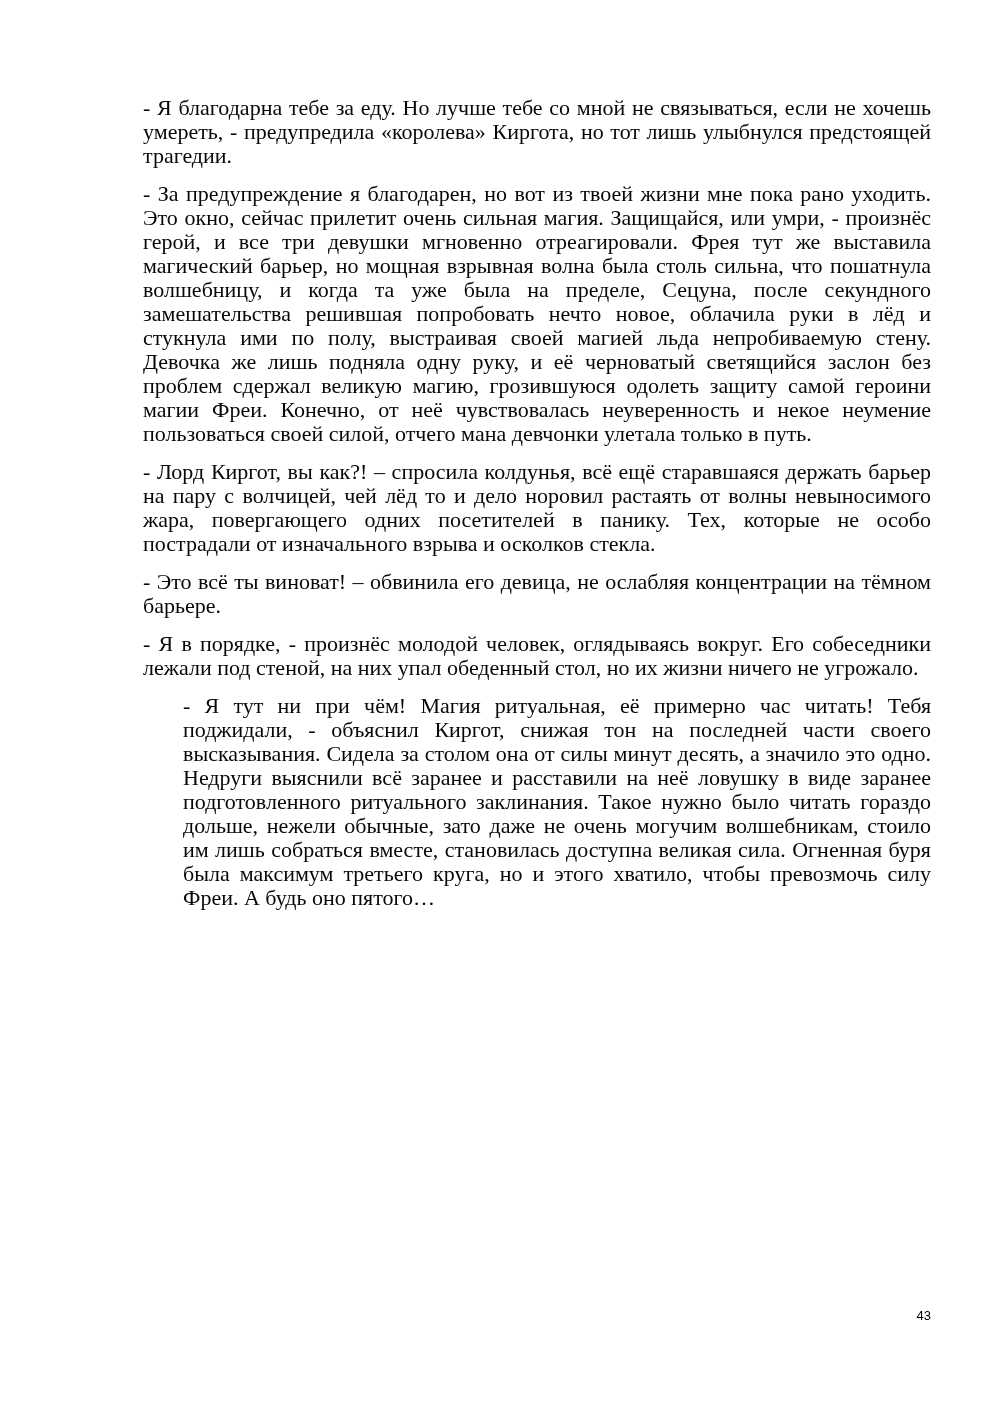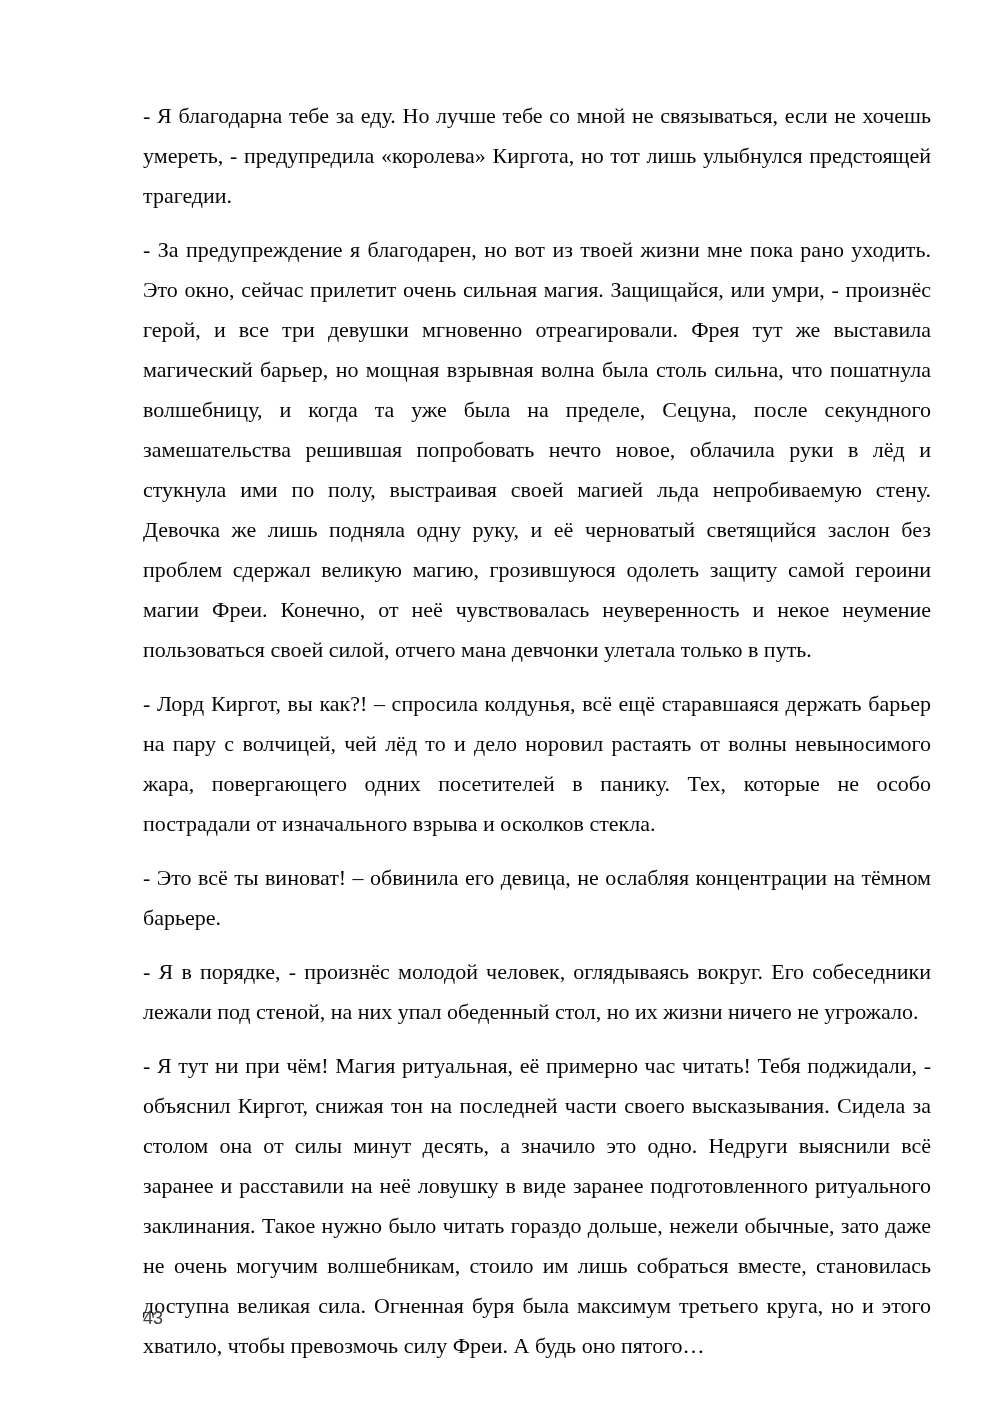--- a/index.html
+++ b/index.html
@@ -18,42 +18,43 @@
     inset: 0;
     background: #ffffff;
   }
   .text-block {
     position: absolute;
     left: 143px;
     top: 96px;
     width: 788px;
     font-family: "Liberation Serif", "DejaVu Serif", serif;
     font-size: 22px;
-    line-height: 40px;
+    line-height: 24px;
     color: #070707;
     text-align: justify;
   }
   .text-block p {
     margin: 0 0 14px 0;
     padding: 0;
     text-align: justify;
     text-justify: inter-word;
   }
   .text-block p:last-child {
     margin-bottom: 0;
+    margin-left: 40px;
   }
   .page-number {
     position: absolute;
     left: 143px;
     width: 788px;
     top: 1308px;
-    text-align: left;
+    text-align: right;
     font-family: "Liberation Sans", "DejaVu Sans", sans-serif;
-    font-size: 18px;
-    color: #404040;
+    font-size: 13px;
+    color: #000000;
   }
 </style>
 </head>
 <body>
 
 <div class="page">
   <div class="text-block">
     <p>- Я благодарна тебе за еду. Но лучше тебе со мной не связываться, если не хочешь умереть, - предупредила «королева» Киргота, но тот лишь улыбнулся предстоящей трагедии.</p>
     <p>- За предупреждение я благодарен, но вот из твоей жизни мне пока рано уходить. Это окно, сейчас прилетит очень сильная магия. Защищайся, или умри, - произнёс герой, и все три девушки мгновенно отреагировали. Фрея тут же выставила магический барьер, но мощная взрывная волна была столь сильна, что пошатнула волшебницу, и когда та уже была на пределе, Сецуна, после секундного замешательства решившая попробовать нечто новое, облачила руки в лёд и стукнула ими по полу, выстраивая своей магией льда непробиваемую стену. Девочка же лишь подняла одну руку, и её черноватый светящийся заслон без проблем сдержал великую магию, грозившуюся одолеть защиту самой героини магии Фреи. Конечно, от неё чувствовалась неуверенность и некое неумение пользоваться своей силой, отчего мана девчонки улетала только в путь.</p>
     <p>- Лорд Киргот, вы как?! – спросила колдунья, всё ещё старавшаяся держать барьер на пару с волчицей, чей лёд то и дело норовил растаять от волны невыносимого жара, повергающего одних посетителей в панику. Тех, которые не особо пострадали от изначального взрыва и осколков стекла.</p>

